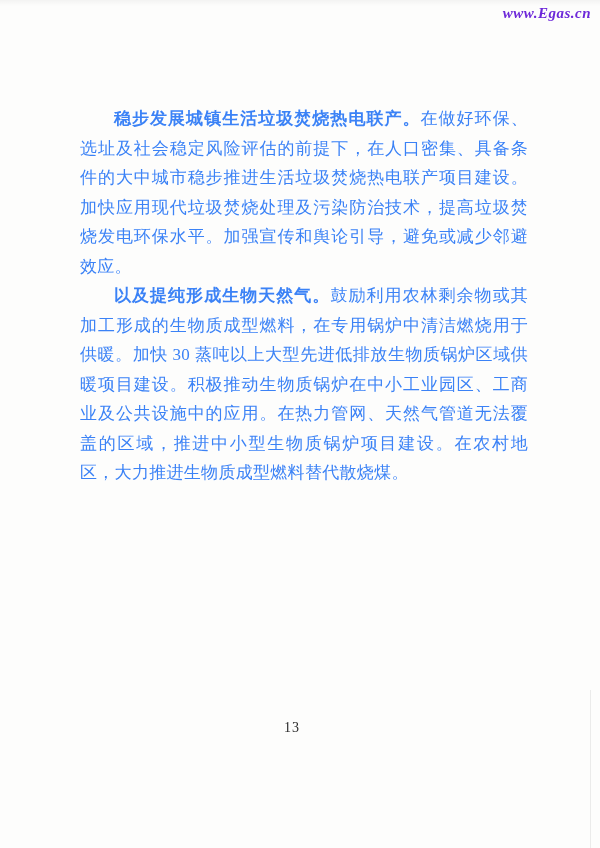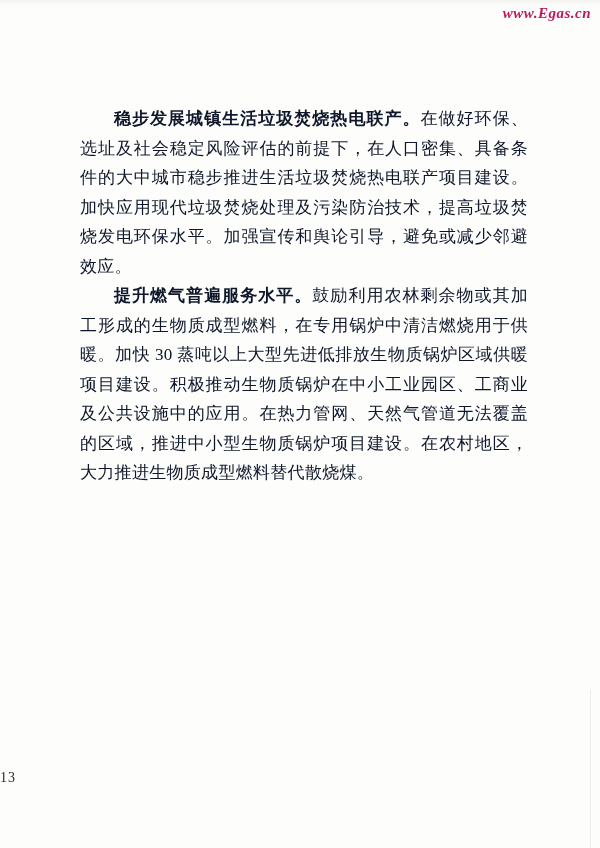--- a/index.html
+++ b/index.html
@@ -42,55 +42,56 @@
     color: #e60012;
   }
   .content {
     position: absolute;
     left: 80px;
     top: 104px;
     width: 448px;
     font-size: 17px;
     line-height: 29.5px;
     letter-spacing: 0.3px;
-    color: #0f172a;
+    color: #3b82f6;
     text-align: justify;
   }
   .content p {
     margin: 0;
     text-indent: 2em;
   }
   .lead {
     font-weight: bold;
   }
   .page-number {
     position: absolute;
-    top: 770px;
+    top: 720px;
     left: 0;
     width: 584px;
+    text-align: center;
     font-size: 14px;
     letter-spacing: 1px;
     color: #2a2a2a;
   }
 </style>
 </head>
 <body>
 
 <div class="page">
 
   <div class="scan-top"></div>
 
-  <div class="watermark" style="color: #be185d;">www.Egas.cn</div>
+  <div class="watermark" style="color: #6d28d9;">www.Egas.cn</div>
 
   <div class="content">
     <p>
       <span class="lead">稳步发展城镇生活垃圾焚烧热电联产。</span><span>在做好环保、选址及社会稳定风险评估的前提下，在人口密集、具备条件的大中城市稳步推进生活垃圾焚烧热电联产项目建设。加快应用现代垃圾焚烧处理及污染防治技术，提高垃圾焚烧发电环保水平。加强宣传和舆论引导，避免或减少邻避效应。</span>
     </p>
     <p>
-      <span class="lead">提升燃气普遍服务水平。</span><span>鼓励利用农林剩余物或其加工形成的生物质成型燃料，在专用锅炉中清洁燃烧用于供暖。加快 30 蒸吨以上大型先进低排放生物质锅炉区域供暖项目建设。积极推动生物质锅炉在中小工业园区、工商业及公共设施中的应用。在热力管网、天然气管道无法覆盖的区域，推进中小型生物质锅炉项目建设。在农村地区，大力推进生物质成型燃料替代散烧煤。</span>
+      <span class="lead">以及提纯形成生物天然气。</span><span>鼓励利用农林剩余物或其加工形成的生物质成型燃料，在专用锅炉中清洁燃烧用于供暖。加快 30 蒸吨以上大型先进低排放生物质锅炉区域供暖项目建设。积极推动生物质锅炉在中小工业园区、工商业及公共设施中的应用。在热力管网、天然气管道无法覆盖的区域，推进中小型生物质锅炉项目建设。在农村地区，大力推进生物质成型燃料替代散烧煤。</span>
     </p>
   </div>
 
   <div class="page-number">13</div>
 
   <div class="scan-line"></div>
 
 </div>
 
 </body></html>

